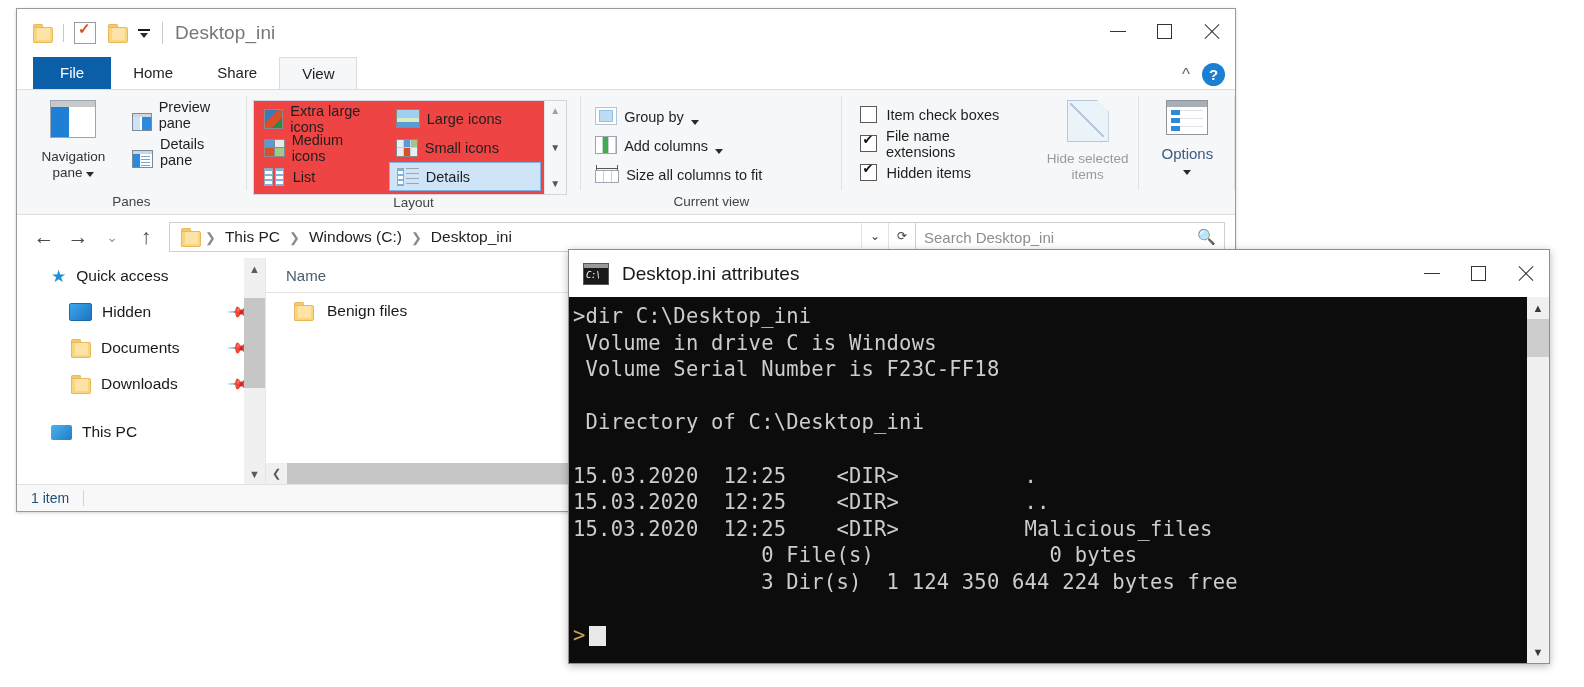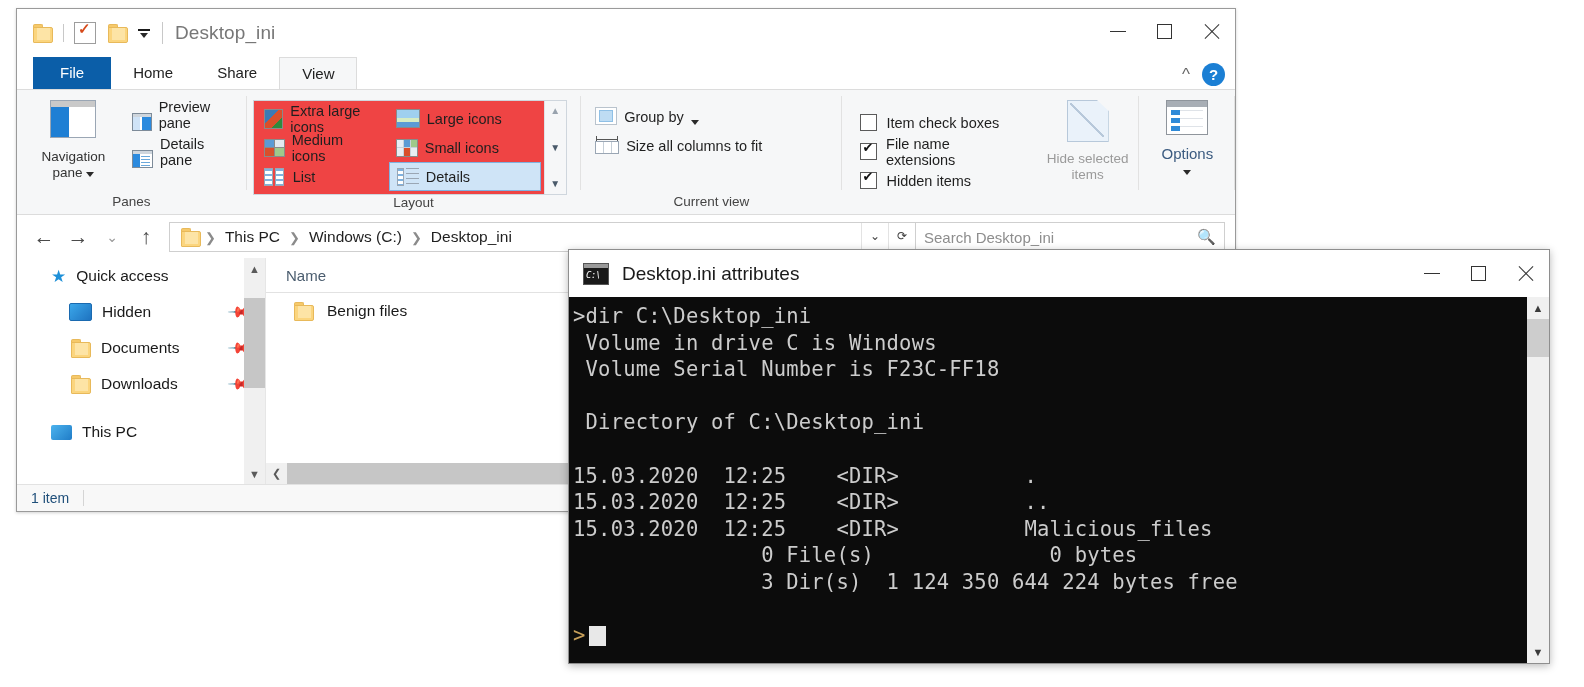--- a/index.html
+++ b/index.html
@@ -382,35 +382,44 @@
 
       <div class="rgroup" style="width:264px">
         <div class="gcontent">
           <div style="display:flex;flex-direction:column;margin-left:6px;margin-top:0px;">
             <div class="smallbtn">
               <span class="ico-groupby"></span>
               <span>Group by</span>
               <span class="caret-dn-sm"></span>
             </div>
             <div class="smallbtn">
+              <span class="ico-addcol">
+                  <i></i>
+                  <i></i>
+                  <i></i>
+                </span>
+              <span>Add columns</span>
+              <span class="caret-dn-sm"></span>
+            </div>
+            <div class="smallbtn">
               <span class="ico-sizecol">
                   <i class="ar"></i>
                   <i class="box"></i>
                 </span>
               <span>Size all columns to fit</span>
             </div>
           </div>
         </div>
         <div class="glabel">Current view</div>
       </div>
       <div class="gdiv"></div>
 
       <div class="rgroup" style="width:300px">
         <div class="gcontent">
-          <div style="display:flex;flex-direction:column;margin-left:14px;margin-top:12px;">
+          <div style="display:flex;flex-direction:column;margin-left:14px;margin-top:4px;">
             <div class="cbrow">
               <span class="cb"></span>
               <span>Item check boxes</span>
             </div>
             <div class="cbrow">
               <span class="cb on"></span>
               <span>File name extensions</span>
             </div>
             <div class="cbrow">
               <span class="cb on"></span>

